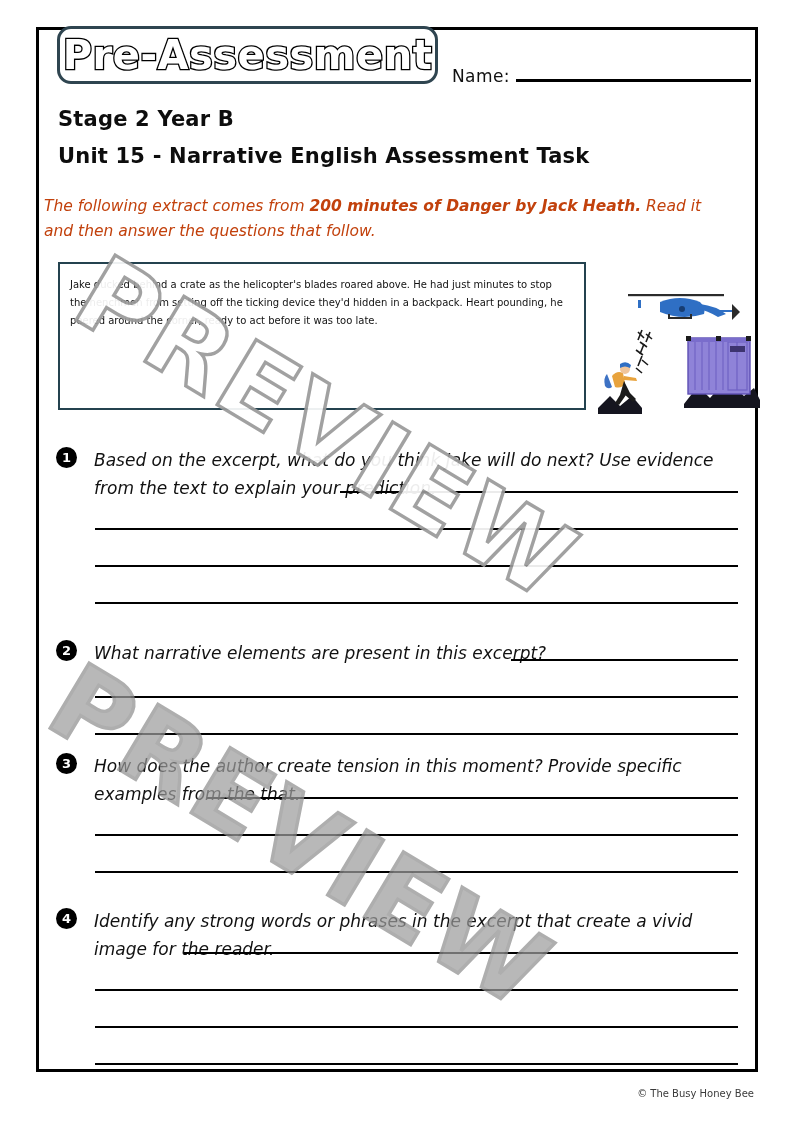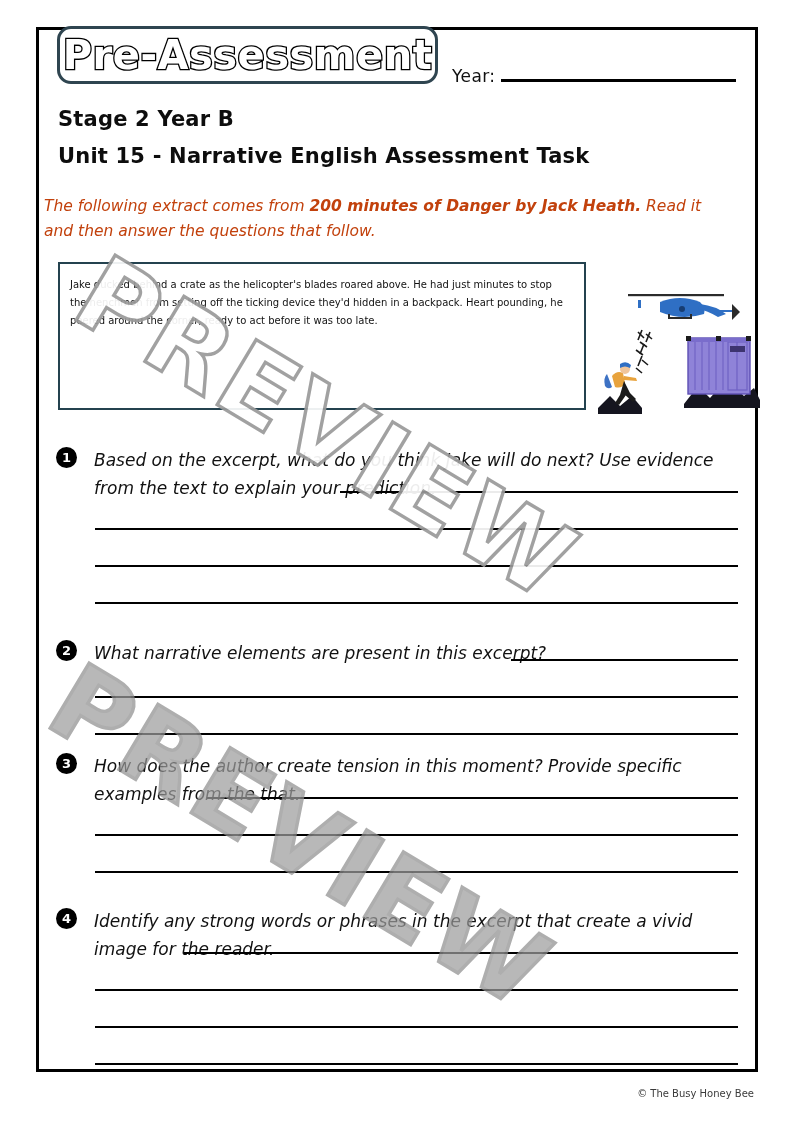--- a/index.html
+++ b/index.html
@@ -172,21 +172,21 @@
 </head>
 <body>
 
 <div id="page-frame"></div>
 
 <div id="title-badge">
   <span id="title-text">Pre-Assessment</span>
 </div>
 
 <div id="name-row">
-  <span id="name-label">Year:</span>
+  <span id="name-label">Name:</span>
   <span id="name-line"></span>
 </div>
 
 <div class="doc-heading" id="heading-stage">Stage 2 Year B</div>
 <div class="doc-heading" id="heading-unit">Unit 15 - Narrative English Assessment Task</div>
 
 <div id="intro">
   <span>The following extract comes from </span><b>200 minutes of Danger by Jack Heath.</b><span> Read it and then answer the questions that follow.</span>
 </div>
 

